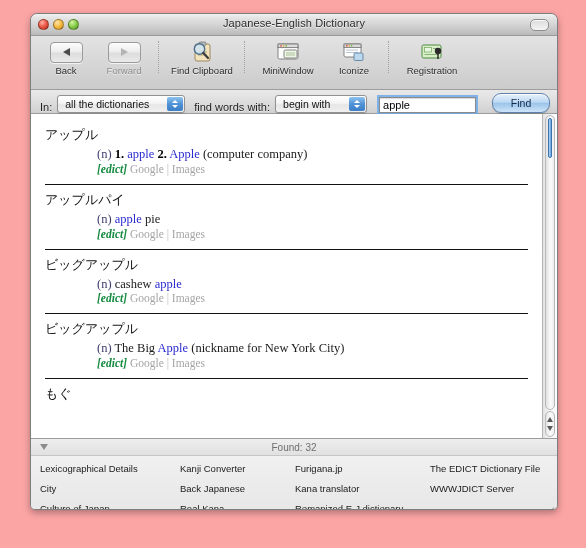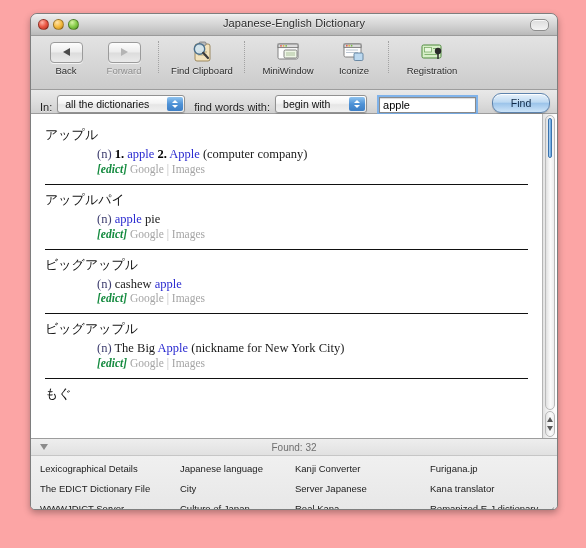--- a/index.html
+++ b/index.html
@@ -605,26 +605,25 @@
     </div>
 
     <div class="statusbar">
       <div class="disclosure"></div>
       <div class="found">Found: 32</div>
     </div>
 
     <div class="links">
       <div class="links-grid">
         <div class="link-cell">Lexicographical Details</div>
-        <div class="link-cell">Japanese language</div>
         <div class="link-cell">Kanji Converter</div>
         <div class="link-cell">Furigana.jp</div>
         <div class="link-cell">The EDICT Dictionary File</div>
         <div class="link-cell">City</div>
-        <div class="link-cell">Server Japanese</div>
+        <div class="link-cell">Back Japanese</div>
         <div class="link-cell">Kana translator</div>
         <div class="link-cell">WWWJDICT Server</div>
         <div class="link-cell">Culture of Japan</div>
         <div class="link-cell">Real Kana</div>
         <div class="link-cell">Romanized E-J dictionary</div>
       </div>
       <div class="grow">
         <i style="bottom:2px;  width:10px;"></i>
         <i style="bottom:5px;  width:7px;"></i>
         <i style="bottom:8px;  width:4px;"></i>

